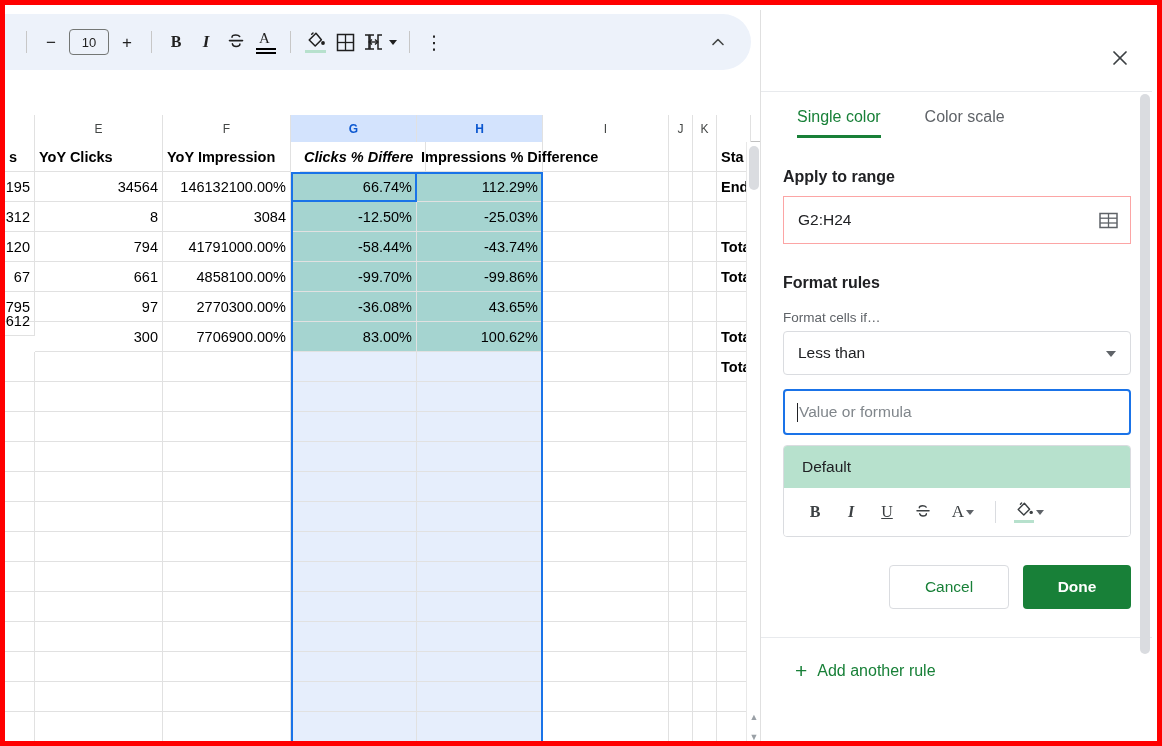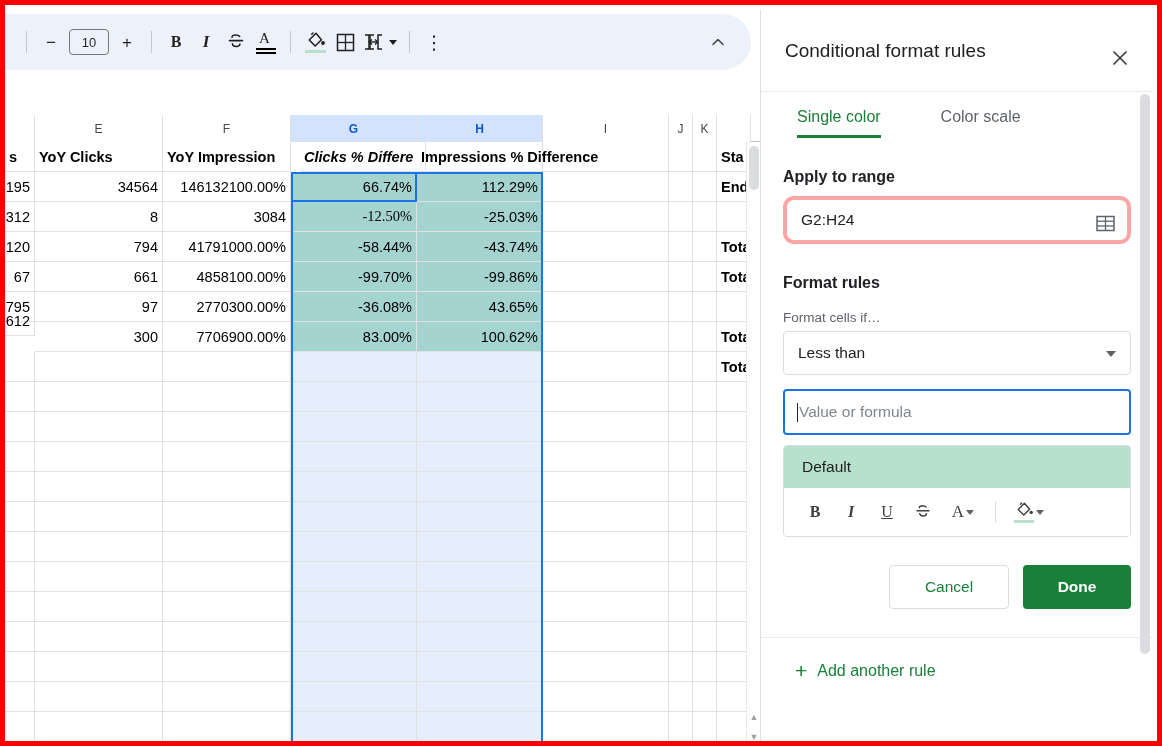--- a/index.html
+++ b/index.html
@@ -196,21 +196,21 @@
   #panel-body {
     position: absolute; left: 0; top: 82px;
     width: 392px; height: 654px;
     background: #ffffff;
     padding: 0 22px;
   }
 
   #tabs {
     display: flex;
     margin-top: 16px;
-    gap: 60px;
+    gap: 44px;
     padding-left: 14px;
   }
   .tab {
     font-size: 16px;
     color: #5f6368;
     padding-bottom: 12px;
     cursor: pointer;
     position: relative;
   }
   .tab.active { color: #188038; }
@@ -224,22 +224,22 @@
     font-size: 16px; color: #202124; font-weight: 700;
     margin-top: 30px;
   }
   .sub-label {
     font-size: 13.5px; color: #5f6368;
     margin-top: 18px; margin-bottom: 6px;
   }
 
   .input-box {
     height: 48px;
-    border: 4px solid #fca5a5;
-    border-radius: 11px;
+    border: 1px solid #fca5a5;
+    border-radius: 0;
     display: flex; align-items: center;
     padding: 0 14px;
     font-size: 15.5px; color: #202124;
     background: #ffffff;
     margin-top: 10px;
     cursor: text;
     position: relative;
   }
   #range-grid-icon {
     position: absolute; right: 12px; top: 14px;
@@ -491,21 +491,21 @@
           <div class="cell r" style="left: 158px; width: 128px; top: 57px;">146132100.00%</div>
           <div class="cell r hl" style="left: 286px; width: 126px; top: 57px;">66.74%</div>
           <div class="cell r hl" style="left: 412px; width: 126px; top: 57px;">112.29%</div>
           <div class="cell r" style="left: 538px; width: 126px; top: 57px;"></div>
           <div class="cell r" style="left: 664px; width: 24px; top: 57px;"></div>
           <div class="cell r" style="left: 688px; width: 24px; top: 57px;"></div>
           <div class="cell l" style="left: 712px; width: 34px; top: 57px; font-weight: 700;">End</div>
           <div class="cell r" style="left: 0px; width: 30px; top: 87px;">312</div>
           <div class="cell r" style="left: 30px; width: 128px; top: 87px;">8</div>
           <div class="cell r" style="left: 158px; width: 128px; top: 87px;">3084</div>
-          <div class="cell r hl" style="left: 286px; width: 126px; top: 87px; font-family: Liberation Serif, serif;">-12.50%</div>
+          <div class="cell r hl" style="left: 286px; width: 126px; top: 87px;">-12.50%</div>
           <div class="cell r hl" style="left: 412px; width: 126px; top: 87px;">-25.03%</div>
           <div class="cell r" style="left: 538px; width: 126px; top: 87px;"></div>
           <div class="cell r" style="left: 664px; width: 24px; top: 87px;"></div>
           <div class="cell r" style="left: 688px; width: 24px; top: 87px;"></div>
           <div class="cell l" style="left: 712px; width: 34px; top: 87px; font-weight: 700;"></div>
           <div class="cell r" style="left: 0px; width: 30px; top: 117px;">120</div>
           <div class="cell r" style="left: 30px; width: 128px; top: 117px;">794</div>
           <div class="cell r" style="left: 158px; width: 128px; top: 117px;">41791000.00%</div>
           <div class="cell r hl" style="left: 286px; width: 126px; top: 117px;">-58.44%</div>
           <div class="cell r hl" style="left: 412px; width: 126px; top: 117px;">-43.74%</div>
@@ -665,21 +665,20 @@
         <div id="sheet-vthumb"></div>
         <div class="scroll-arrow" style="bottom:26px">▲</div>
         <div class="scroll-arrow" style="bottom:6px">▼</div>
       </div>
     </div>
   </div>
 
   <div id="panel">
 
     <div id="panel-header">
-      <div id="panel-title">Conditional format rules</div>
       <div id="panel-close">
         <svg width="18" height="18" viewBox="0 0 18 18">
           <line x1="3" y1="3" x2="15" y2="15" stroke="#3c4043" stroke-width="1.7" stroke-linecap="round"></line>
           <line x1="15" y1="3" x2="3" y2="15" stroke="#3c4043" stroke-width="1.7" stroke-linecap="round"></line>
         </svg>
       </div>
     </div>
 
     <div id="panel-body">
 

